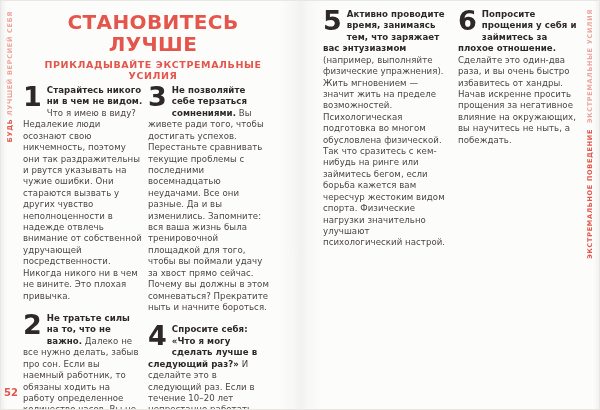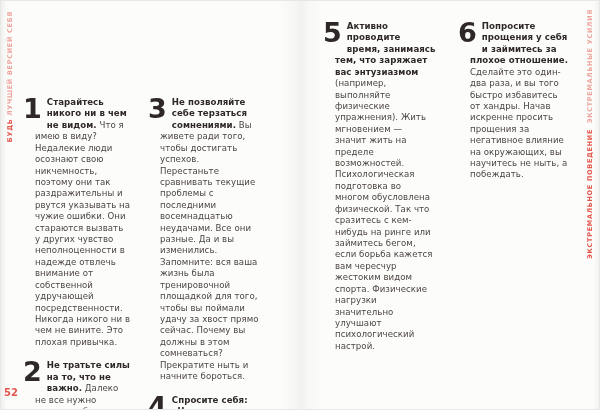--- a/index.html
+++ b/index.html
@@ -34,21 +34,21 @@
     color:#e4554c; margin:4px 0 0 0;
   }
 
   .col { position:absolute; font-size:8.6px; line-height:1.33; color:#4b4540; letter-spacing:0.05px; }
   .col-1 { left:22px;  top:84px; width:120px; }
   .col-2 { left:147px; top:84px; width:123px; }
   .col-3 { left:322px; top:8px;  width:125px; }
   .col-4 { left:457px; top:8px;  width:122px; }
 
   .item { margin:0 0 11px 0; }
-  .item p { margin:12px; }
+  .item p { margin:0; }
   .num {
     float:left; font-size:27px; font-weight:bold; color:#2e2926;
     line-height:0.82; margin:1px 5px 2px 0;
   }
   .lead { font-weight:bold; color:#2e2926; }
 
   .vtext {
     position:absolute; writing-mode:vertical-rl; transform:rotate(180deg);
     font-size:6.5px; letter-spacing:0.7px; white-space:nowrap;
   }
@@ -71,20 +71,24 @@
   <div class="edge-r"></div>
 
   <div class="vtext vtext-left">
     <span class="vb">БУДЬ</span>&nbsp;<span class="vl">ЛУЧШЕЙ ВЕРСИЕЙ СЕБЯ</span>
   </div>
 
   <div class="vtext vtext-right">
     <span class="vb">ЭКСТРЕМАЛЬНОЕ ПОВЕДЕНИЕ</span>&nbsp;&nbsp;<span class="vl">ЭКСТРЕМАЛЬНЫЕ УСИЛИЯ</span>
   </div>
 
+  <div class="header">
+    <h1 class="title">СТАНОВИТЕСЬ ЛУЧШЕ</h1>
+    <h2 class="subtitle">ПРИКЛАДЫВАЙТЕ ЭКСТРЕМАЛЬНЫЕ УСИЛИЯ</h2>
+  </div>
 
   <div class="col col-1">
     <div class="item">
       <span class="num">1</span>
       <p><span class="lead">Старайтесь никого ни в чем не видом.</span> <span>Что я имею в виду? Недалекие люди осознают свою никчемность, поэтому они так раздражительны и рвутся указывать на чужие ошибки. Они стараются вызвать у других чувство неполноценности в надежде отвлечь внимание от собственной удручающей посредственности. Никогда никого ни в чем не вините. Это плохая привычка.</span></p>
     </div>
     <div class="item">
       <span class="num">2</span>
       <p><span class="lead">Не тратьте силы на то, что не важно.</span> <span>Далеко не все нужно делать, забыв про сон. Если вы наемный работник, то обязаны ходить на работу определенное количество часов. Вы не можете это изменить. Зато можете сократить время на просмотр телевизора, встречи и все остальное, что мешает вам достичь своих целей. Замените развлечения действиями, которые продвигают вас вперед.</span></p>
     </div>
@@ -104,18 +108,18 @@
   <div class="col col-3">
     <div class="item">
       <span class="num">5</span>
       <p><span class="lead">Активно проводите время, занимаясь тем, что заряжает вас энтузиазмом</span> <span>(например, выполняйте физические упражнения). Жить мгновением — значит жить на пределе возможностей. Психологическая подготовка во многом обусловлена физической. Так что сразитесь с кем-нибудь на ринге или займитесь бегом, если борьба кажется вам чересчур жестоким видом спорта. Физические нагрузки значительно улучшают психологический настрой.</span></p>
     </div>
   </div>
 
   <div class="col col-4">
     <div class="item">
       <span class="num">6</span>
-      <p><span class="lead">Попросите прощения у себя и займитесь за плохое отношение.</span> <span>Сделайте это один-два раза, и вы того быстро избавитесь от хандры. Начав искренне просить прощения за негативное влияние на окружающих, вы научитесь не ныть, а побеждать.</span></p>
+      <p><span class="lead">Попросите прощения у себя и займитесь за плохое отношение.</span> <span>Сделайте это один-два раза, и вы очень быстро избавитесь от хандры. Начав искренне просить прощения за негативное влияние на окружающих, вы научитесь не ныть, а побеждать.</span></p>
     </div>
   </div>
 
   <div class="page-num">52</div>
 </div>
 
 </body></html>

